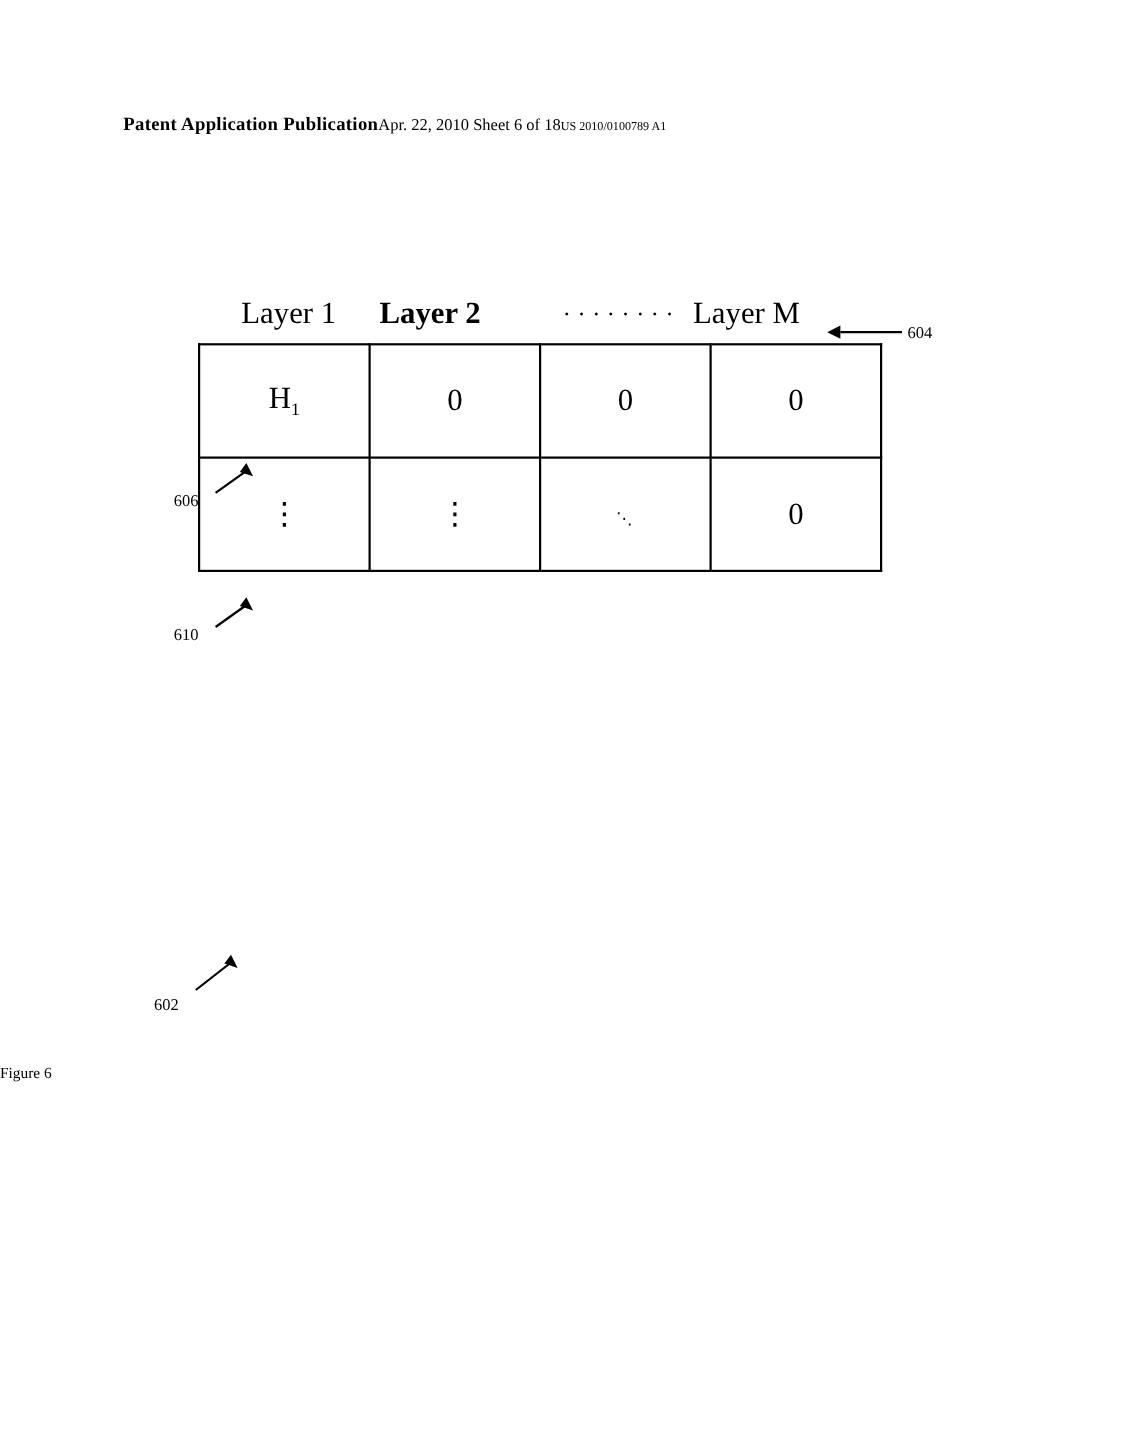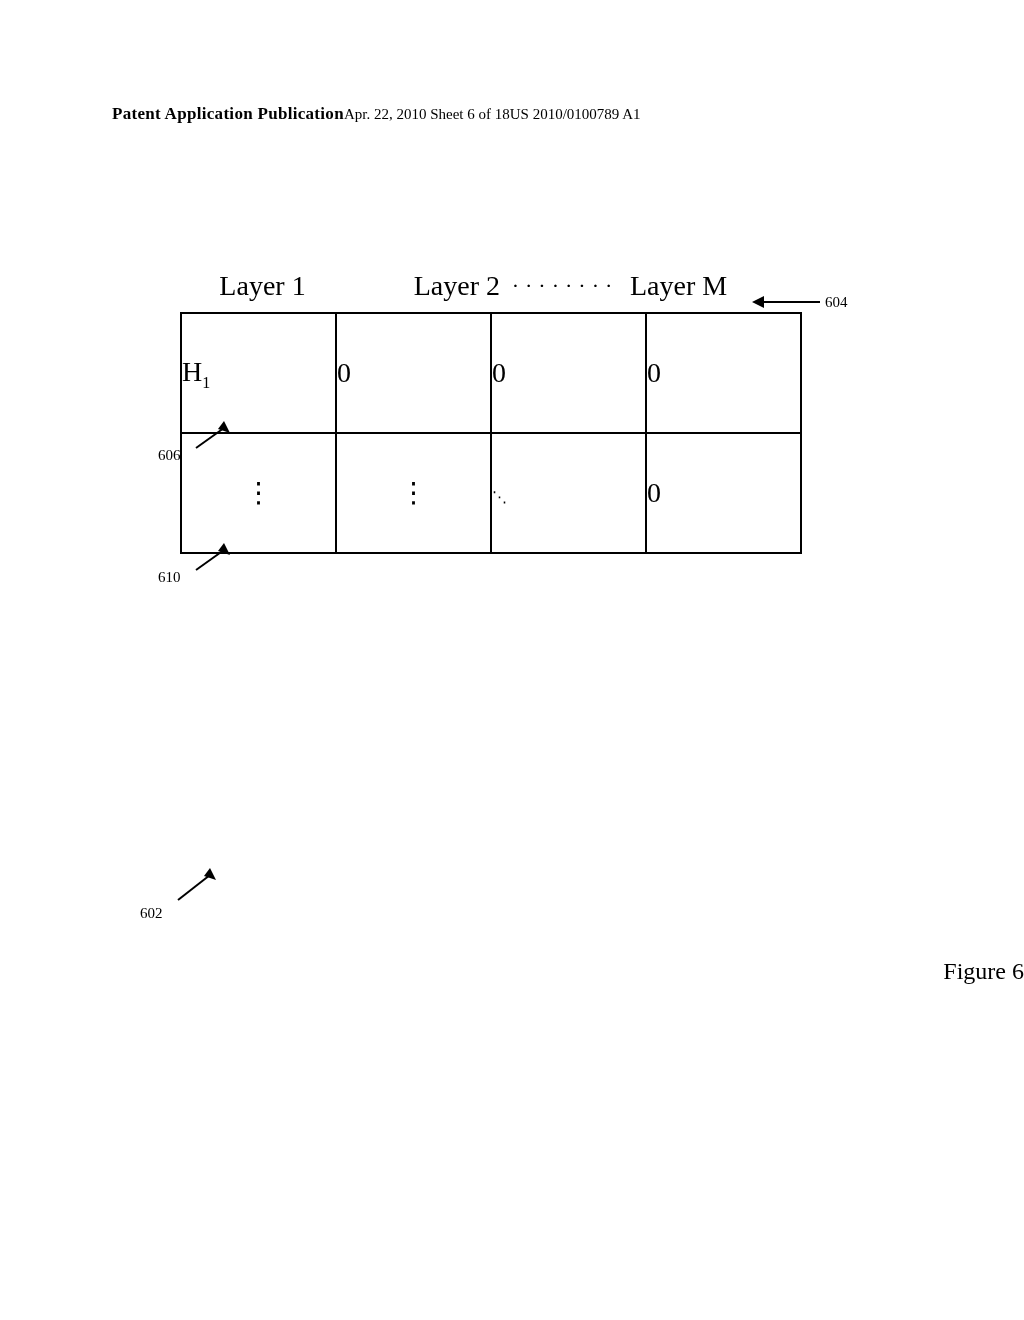--- a/index.html
+++ b/index.html
@@ -29,21 +29,21 @@
       font-size: 17px;
       letter-spacing: 0.3px;
     }
 
     .header-date {
       font-size: 15px;
       margin-top: 28px;
     }
 
     .header-number {
-      font-size: 15px;
+      font-size: 11px;
     }
 
     
     .diagram-area {
       position: absolute;
       top: 270px;
       left: 100px;
       width: 820px;
     }
 
@@ -61,21 +61,22 @@
       text-align: center;
     }
 
     .layer-label-1 {
       width: 165px;
       text-align: center;
     }
 
     .layer-label-2 {
       width: 155px;
-      text-align: right;
+      text-align: left;
+      font-weight: bold;
     }
 
     .layer-dots {
       width: 130px;
       text-align: center;
       font-size: 22px;
       letter-spacing: 6px;
     }
 
     .layer-label-m {
@@ -91,22 +92,23 @@
     }
 
     
     .matrix {
       border-collapse: collapse;
       margin-left: 80px;
     }
 
     .matrix td {
       width: 155px;
-      height: 120px;
+      height: 103px;
       border: 2px solid #000;
+      text-align: center;
       vertical-align: middle;
       font-size: 28px;
       position: relative;
     }
 
     
     .matrix td sup, .matrix td sub {
       font-size: 16px;
     }
 
@@ -137,22 +139,22 @@
       letter-spacing: 4px;
       font-size: 22px;
     }
 
     
     .figure-label {
       position: absolute;
       bottom: 335px;
       left: 0;
       right: 0;
-      text-align: right;
-      font-size: 24px;
+      text-align: left;
+      font-size: 14px;
     }
 
     
     .arrows-svg {
       position: absolute;
       top: 0;
       left: 0;
       width: 1024px;
       height: 1320px;
       pointer-events: none;

